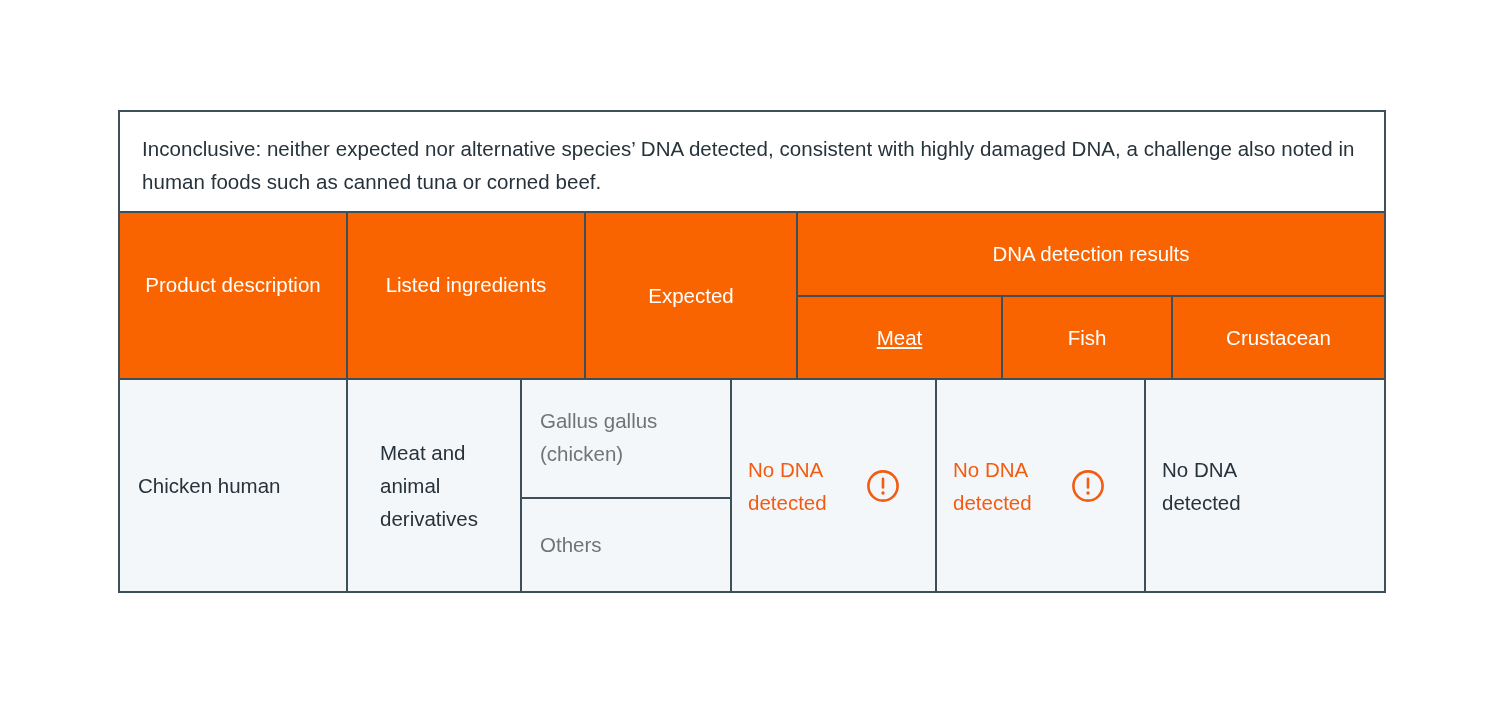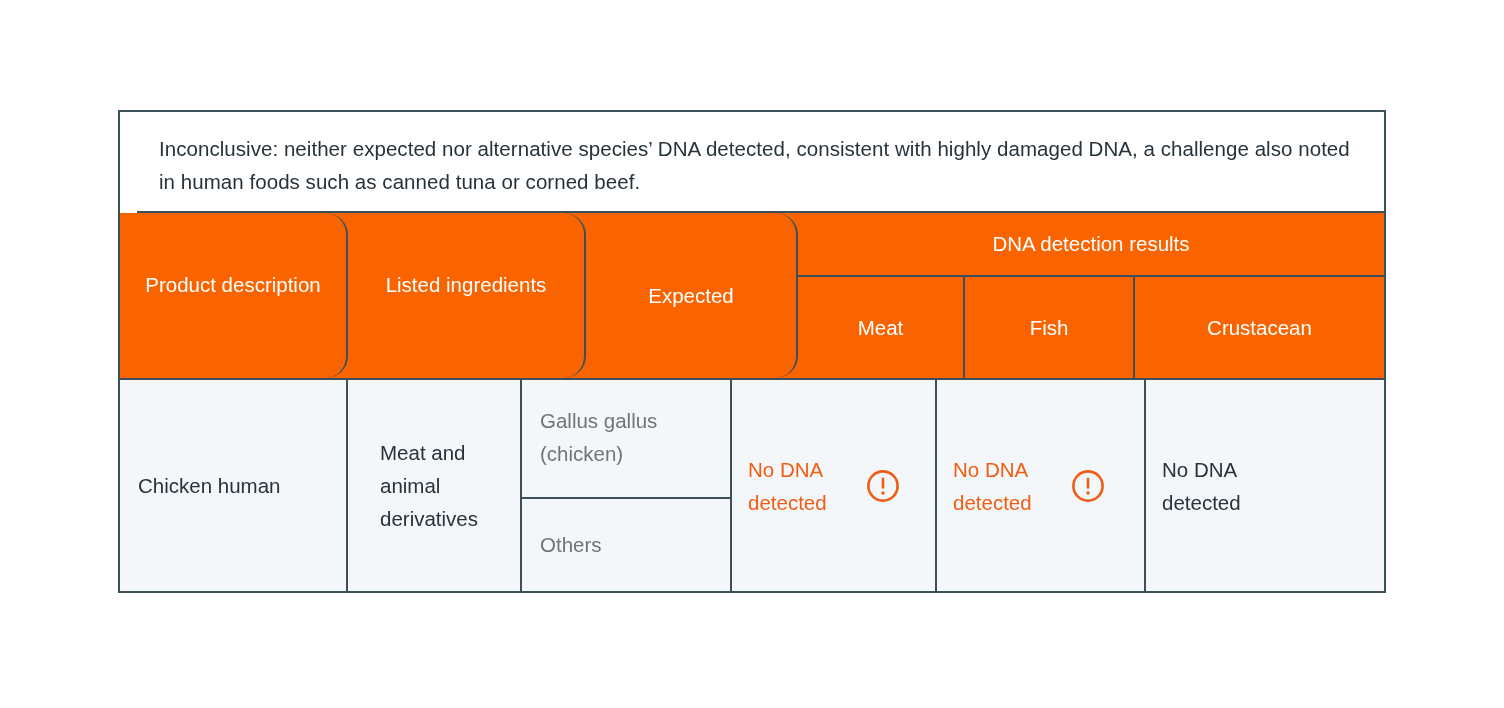--- a/index.html
+++ b/index.html
@@ -35,21 +35,20 @@
     flex-direction: column;
   }
 
   
   .caption-row {
     box-sizing: border-box;
     height: 101px;             
     background: #ffffff;
     padding: 20px 26px 0 22px;
     border-bottom: 2px solid #3d5059;
-    margin-left: 17px;
   }
   .caption-text {
     font-size: 20.5px;
     line-height: 33px;
     color: #27333a;
     letter-spacing: 0.05px;
   }
 
   
   .header-block {
@@ -64,35 +63,34 @@
     background: #f96400;
     color: #ffffff;
     display: flex;
     align-items: center;
     justify-content: center;
     text-align: center;
     font-size: 20.5px;
     line-height: 33px;
     border-right: 2px solid #3d5059;
     padding: 0 6px;
-    border-radius: 22px;
   }
   .hcell.col-product      { width: 228px; padding-bottom: 22px; }
   .hcell.col-ingredients  { width: 238px; padding-bottom: 22px; }
   .hcell.col-expected     { width: 212px; }
 
   .results-group {
     flex: 1;
     display: flex;
     flex-direction: column;
     background: #f96400;
   }
   .results-title {
     box-sizing: border-box;
-    height: 64px;               
+    height: 84px;               
     display: flex;
     align-items: center;
     justify-content: center;
     color: #ffffff;
     font-size: 20.5px;
     line-height: 30px;
     border-bottom: 2px solid #3d5059;
     background: #f96400;
   }
   .results-subrow {
@@ -104,21 +102,21 @@
     box-sizing: border-box;
     display: flex;
     align-items: center;
     justify-content: center;
     color: #ffffff;
     font-size: 20.5px;
     line-height: 30px;
     border-right: 2px solid #3d5059;
     background: #f96400;
   }
-  .subcell.c-meat       { width: 167px; }
+  .subcell.c-meat       { width: 205px; text-decoration: underline; }
   .subcell.c-fish       { width: 170px; }
   .subcell.c-crustacean { flex: 1; border-right: none; }
 
   
   .body-row {
     display: flex;
     flex: 1;
     background: #f4f7fa;
   }
   .bcell {

